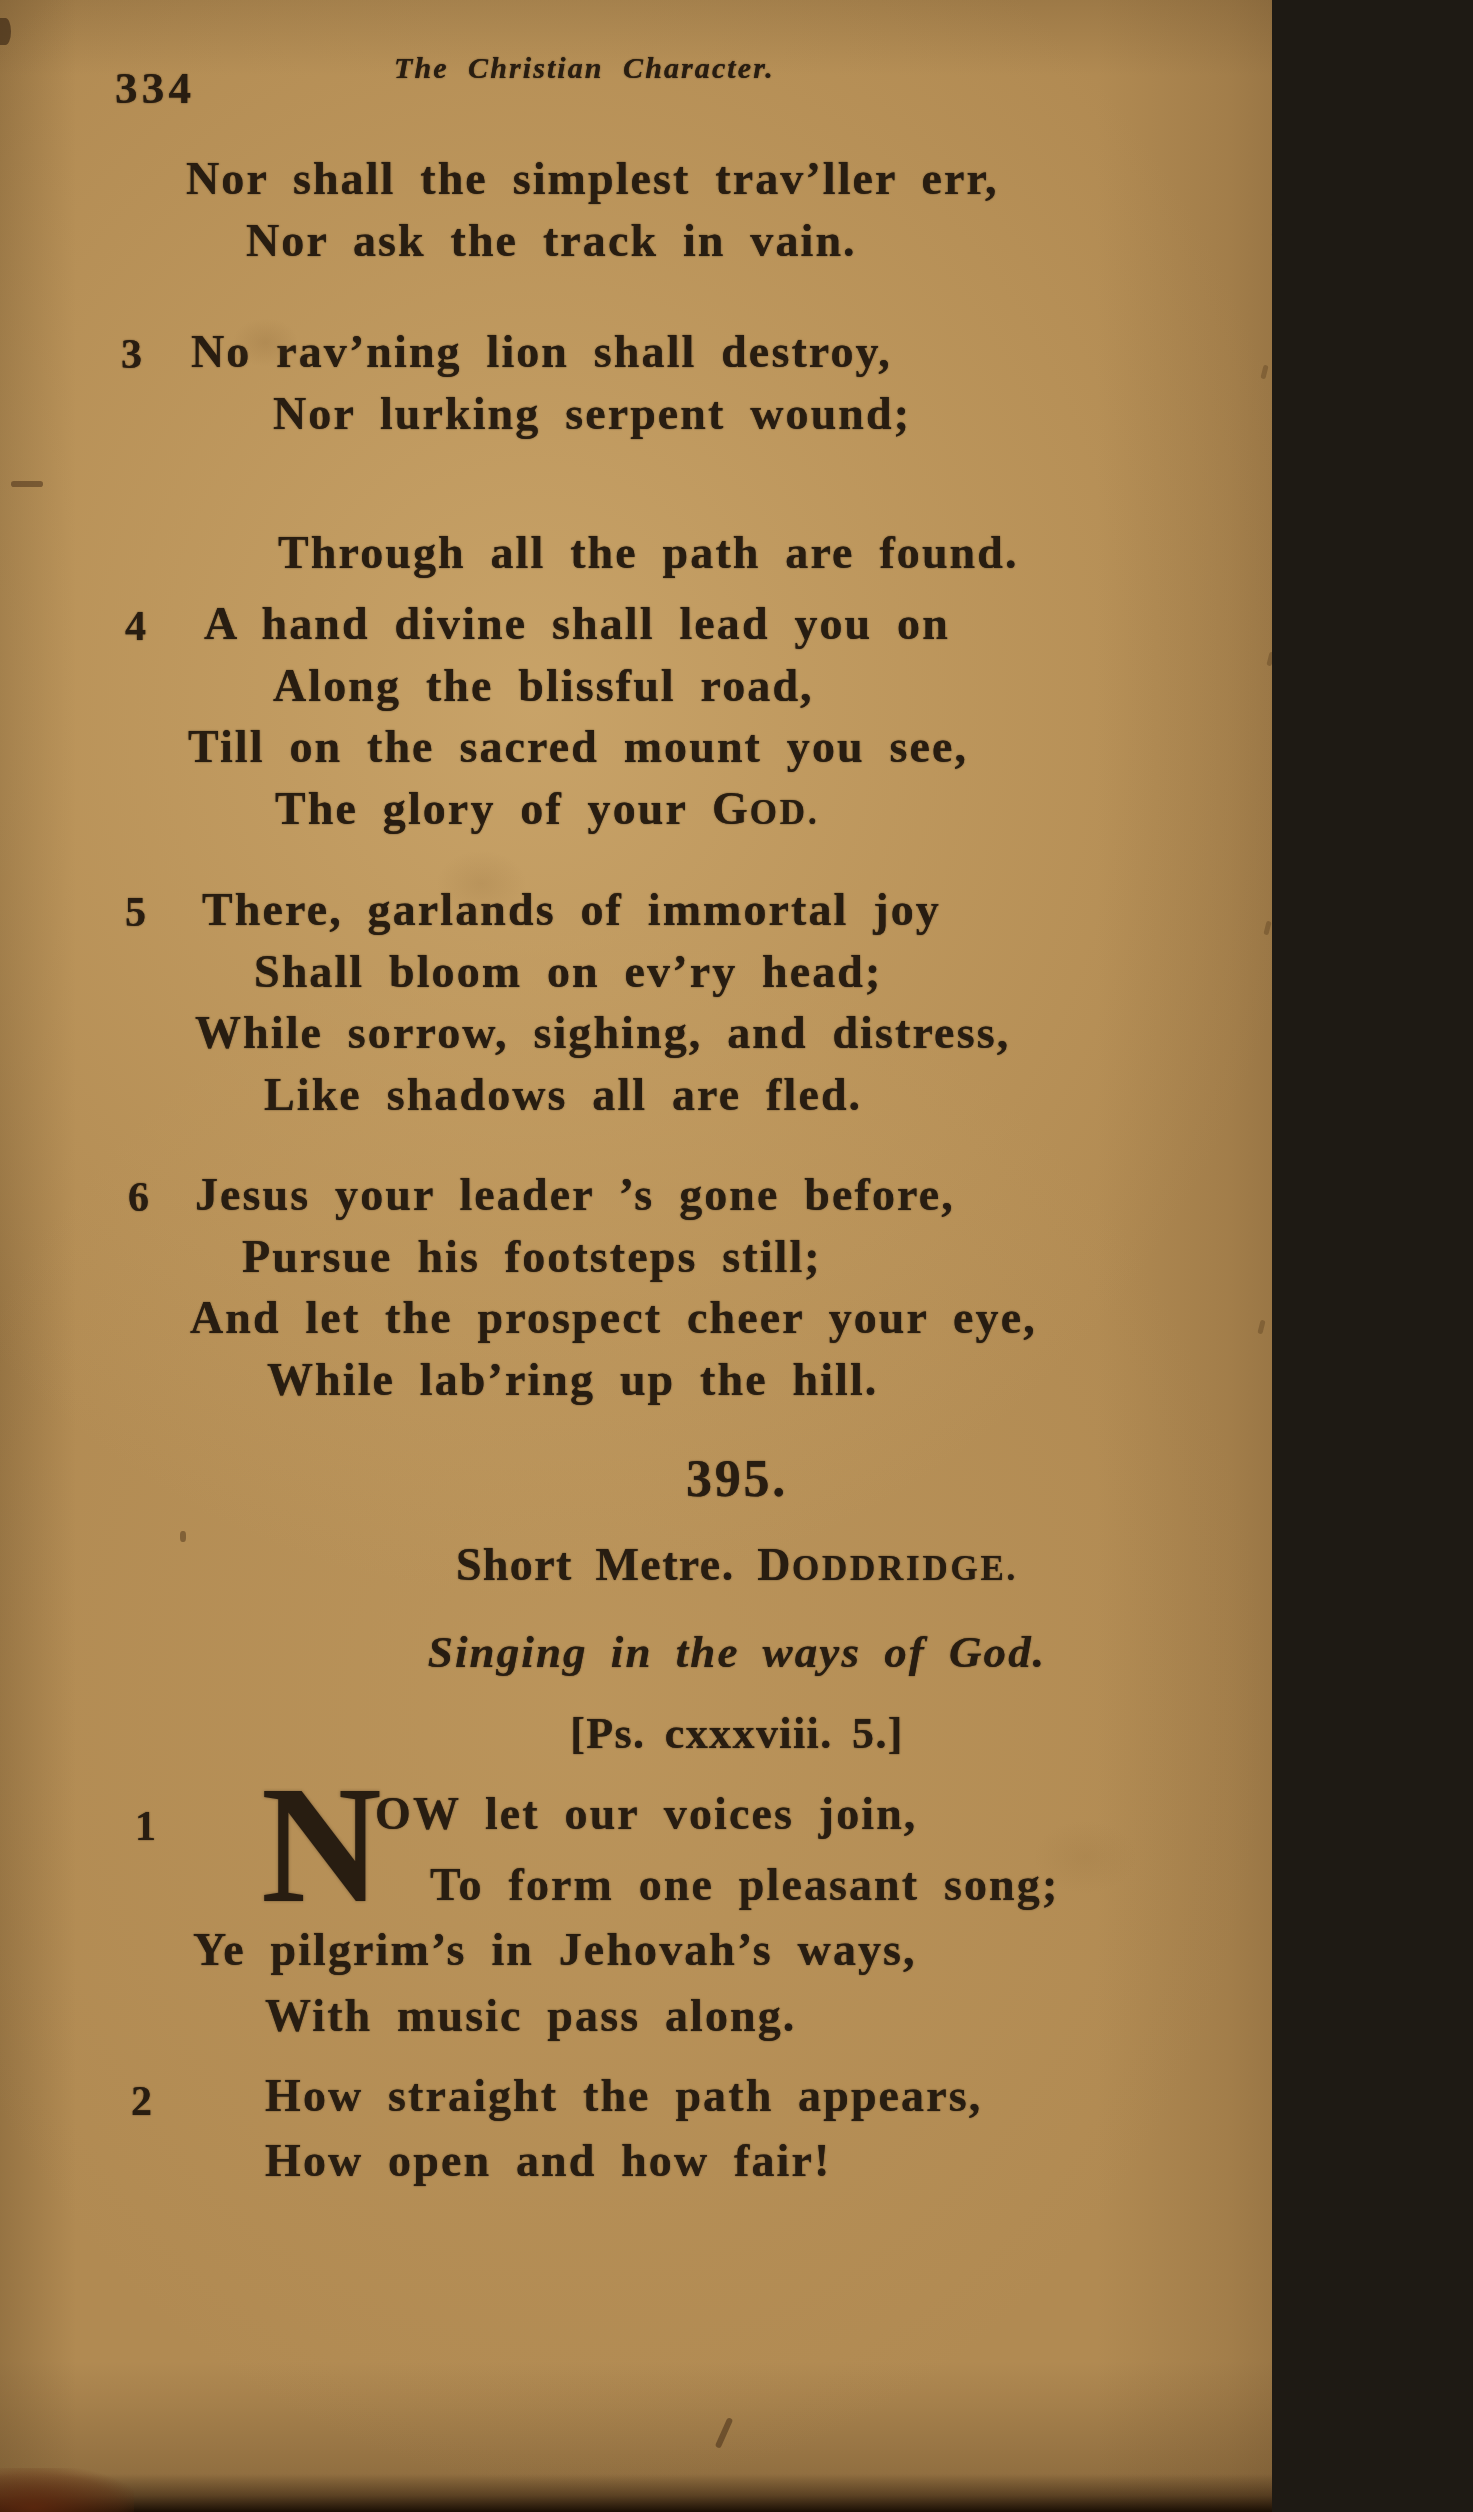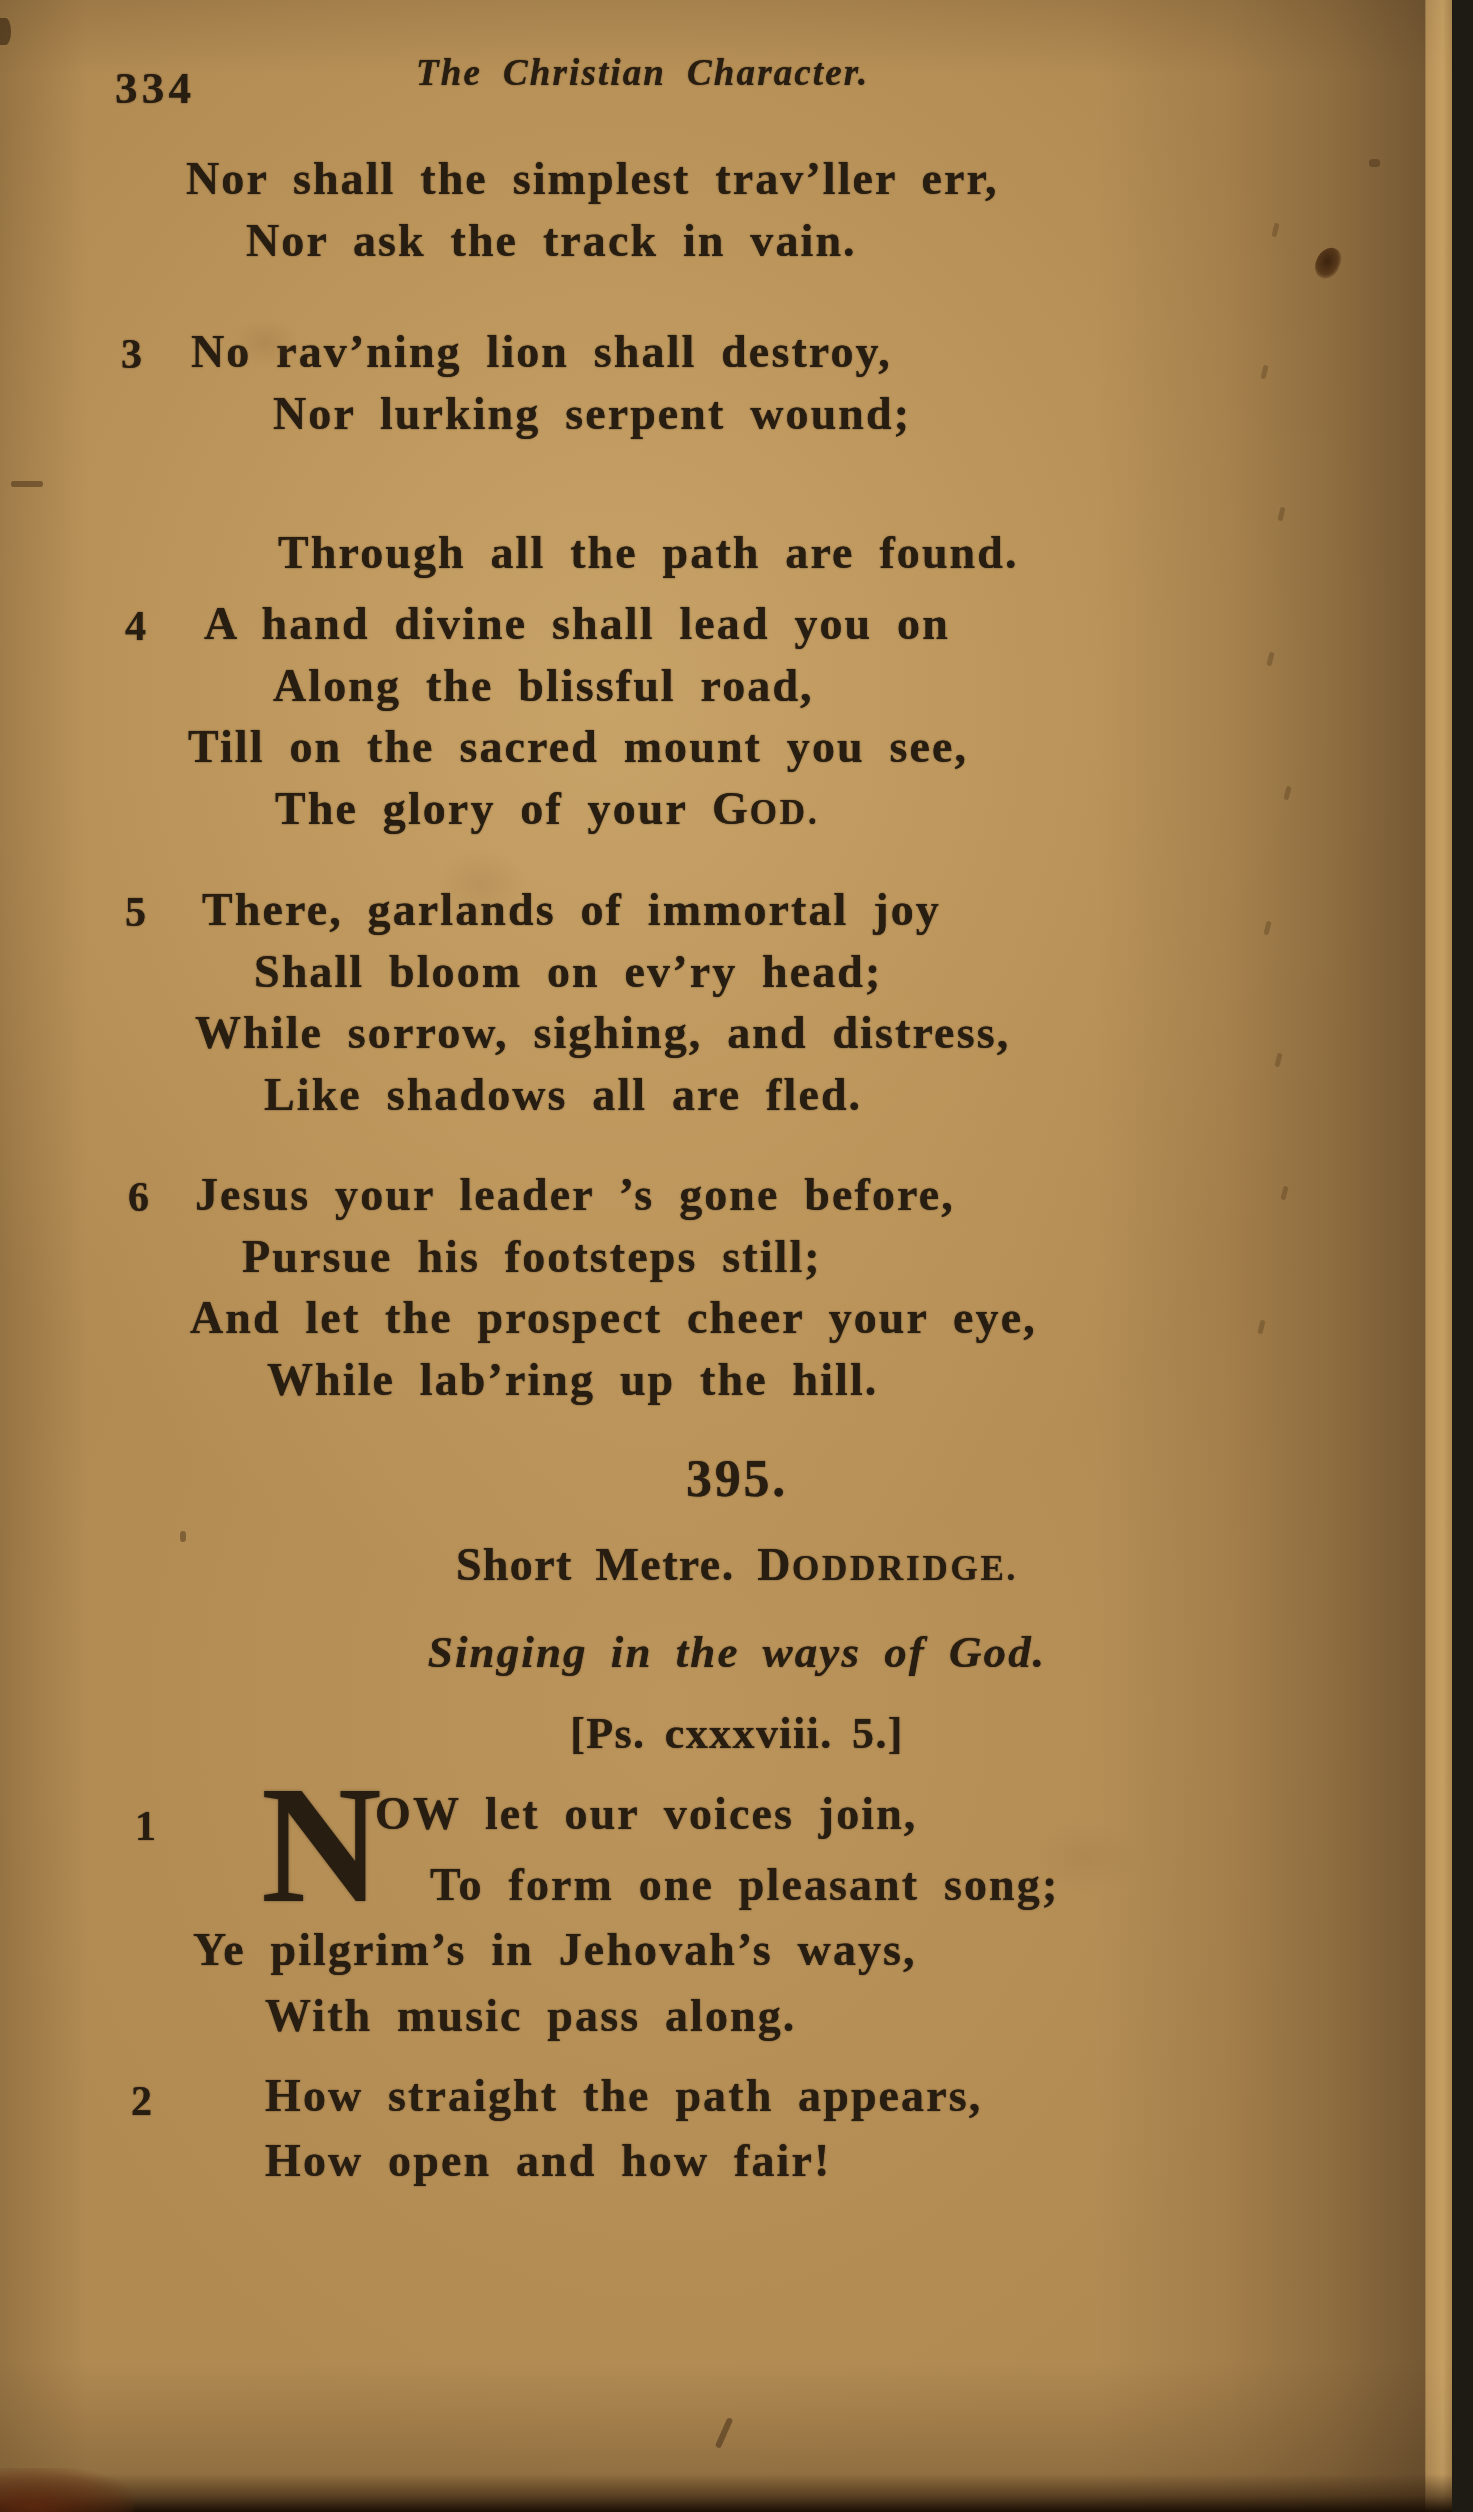--- a/index.html
+++ b/index.html
@@ -1,18 +1,18 @@
 <!DOCTYPE html>
 <html style="font-size:11.2px"><head>
 <meta charset="utf-8">
 <style>
   html,body{margin:0;padding:0;background:#1e1a14;}
   .page{
     position:relative;
-    width:1452px;height:2512px;
+    width:1272px;height:2512px;
     overflow:hidden;
     background:#b18a52;
     font-family:"Liberation Serif","DejaVu Serif",serif;
     color:#241a10;
   }
   
   .paper-tone{
     position:absolute;inset:0;
     background:
       radial-gradient(ellipse 1054px 1195px at 42% 28%, rgba(219,183,122,.55) 0%, rgba(208,170,108,.30) 45%, rgba(0,0,0,0) 75%),
@@ -57,21 +57,21 @@
   
   .txt{
     position:absolute;white-space:nowrap;
     font-weight:700;
     color:#281d11;
     text-shadow:0 0 2.1px rgba(56,40,22,.45), 0 0 0.7px rgba(40,28,14,.8);
   }
   .verse{font-size:46px;letter-spacing:2.1px;word-spacing:11.2px;line-height:1;}
   .vnum{font-size:42px;letter-spacing:0;line-height:1;}
   .folio{font-size:45px;letter-spacing:4.2px;}
-  .running-title{font-size:37px;font-style:italic;letter-spacing:2.1px;word-spacing:9.8px;margin-left:22px;}
+  .running-title{font-size:30px;font-style:italic;letter-spacing:2.1px;word-spacing:9.8px;}
   .hymn-number{font-size:52px;letter-spacing:2.8px;}
   .centered{left:0;width:1474px;text-align:center;}
   .meter-line{font-size:46px;letter-spacing:1.4px;word-spacing:9.8px;}
   .sc{font-size:.76em;letter-spacing:2.8px;}
   .hymn-title{font-size:45px;font-style:italic;letter-spacing:2.1px;word-spacing:9.8px;}
   .scripture{font-size:44px;letter-spacing:1.4px;word-spacing:7px;}
   .drop-cap{
     position:absolute;font-weight:700;font-size:167px;line-height:1;
     color:#281d11;text-shadow:0 0 2.8px rgba(56,40,22,.5);
   }

